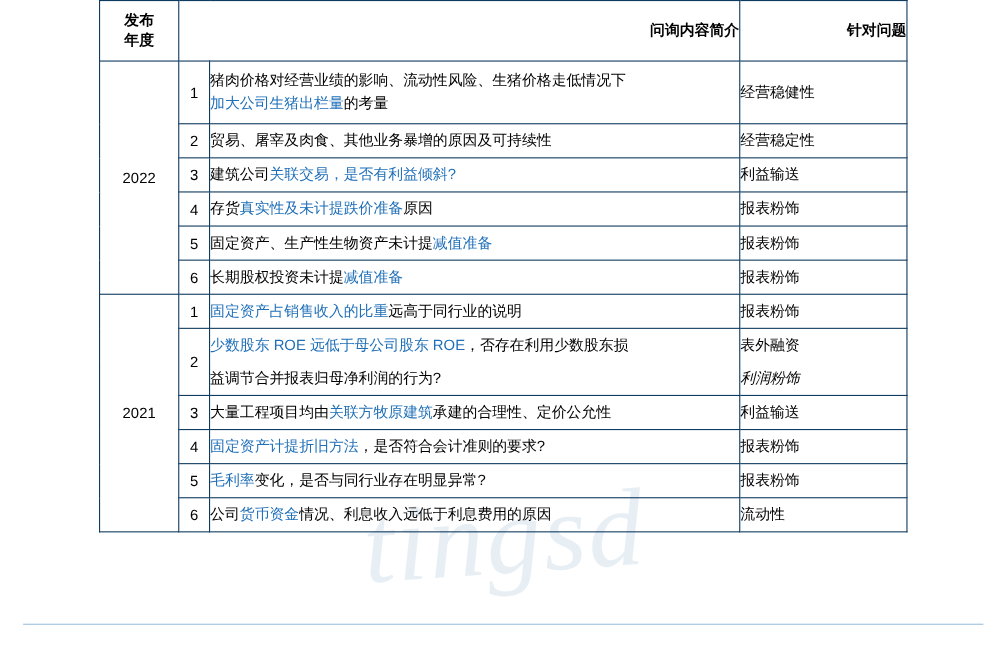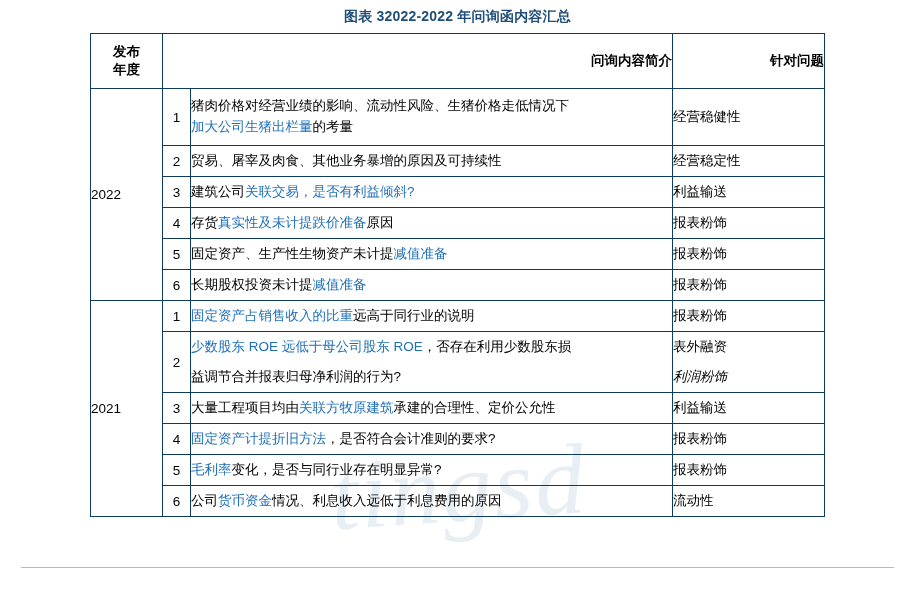--- a/index.html
+++ b/index.html
@@ -75,20 +75,21 @@
     text-align: right;
     padding-left: 26px;
   }
   th.hdr-issue {
     width: 152px;
     text-align: right;
     padding-left: 14px;
   }
   td.year {
     width: 72px;
+    text-align: center;
     font-size: 13.5px;
   }
   td.num {
     width: 26px;
     text-align: center;
     font-size: 13px;
     border-right: none;
   }
   td.desc {
     text-align: left;
@@ -133,21 +134,20 @@
     display: block;
   }
 </style>
 </head>
 <body>
 
 <div class="page">
 
   <div class="watermark">tingsd</div>
 
-  <div class="title">图表 32022-2022 年问询函内容汇总</div>
 
   <table class="main">
     <colgroup>
       <col style="width:72px">
       <col style="width:28px">
       <col>
       <col style="width:152px">
     </colgroup>
     <thead>
       <tr>

